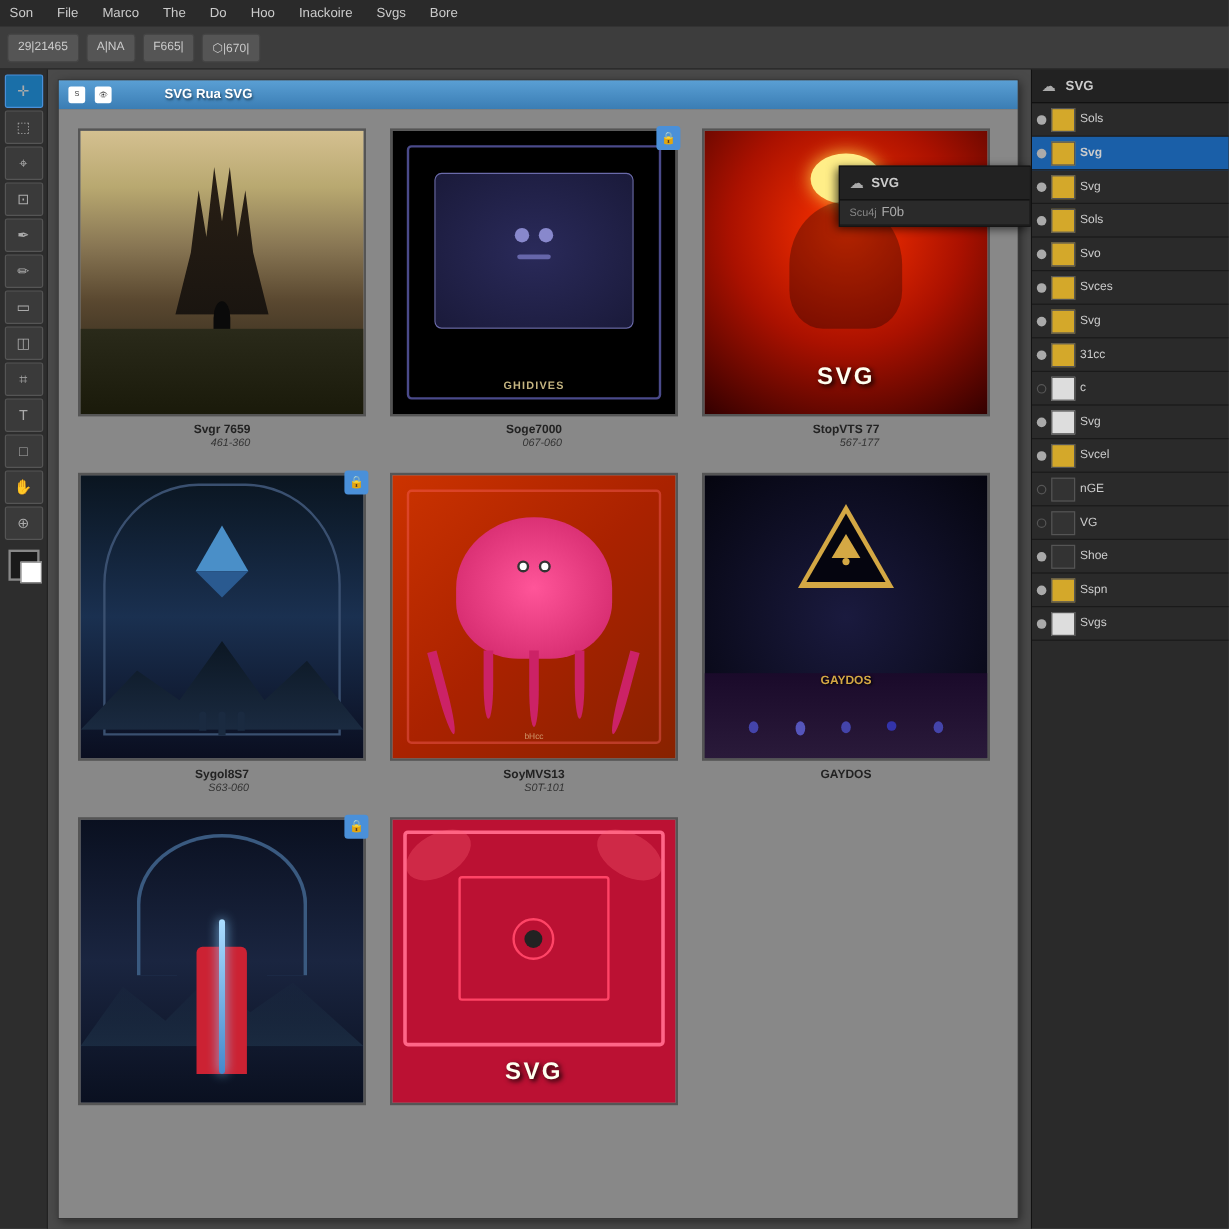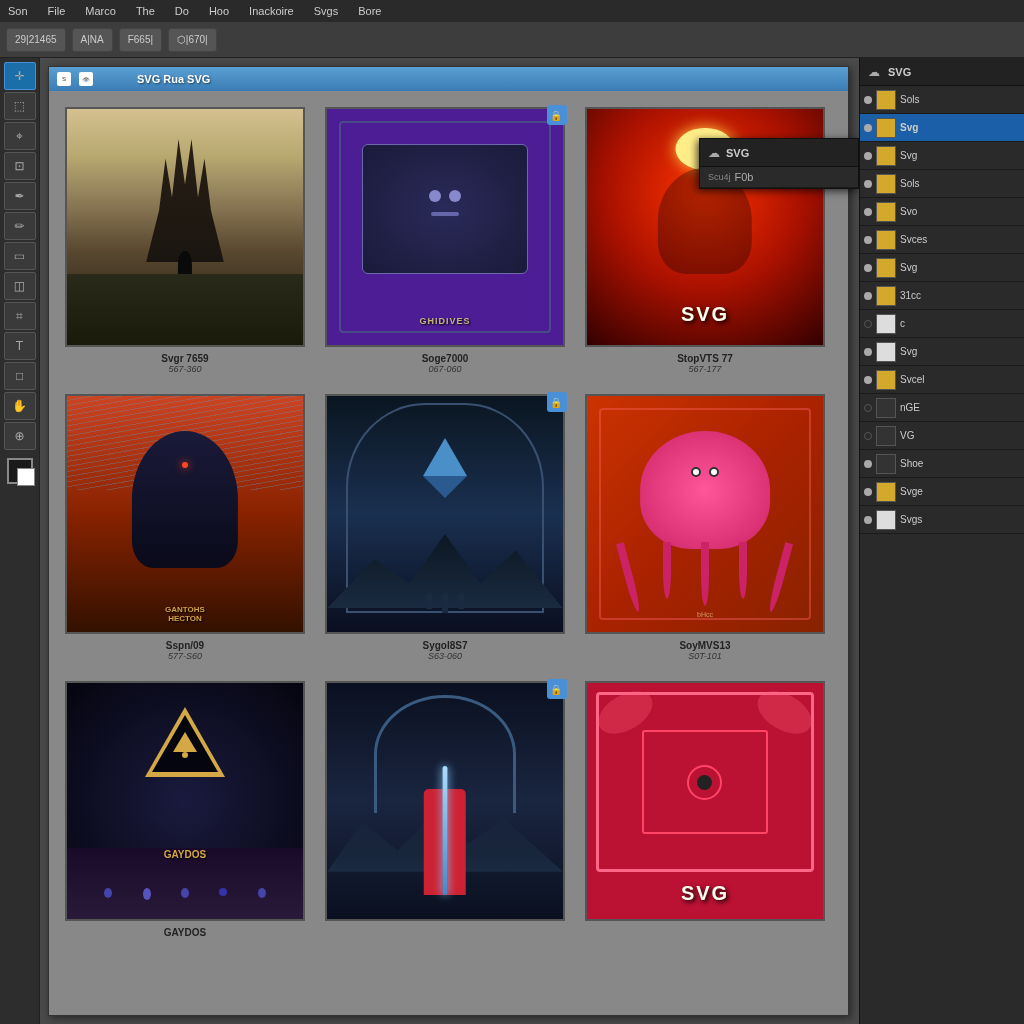--- a/index.html
+++ b/index.html
@@ -173,21 +173,21 @@
       background: #4a90d9;
       border-radius: 3px;
       display: flex;
       align-items: center;
       justify-content: center;
       color: white;
       font-size: 10px;
       z-index: 5;
     }
     .cell-label {
-      text-align: center;
+      text-align: right;
     }
     .cell-label .filename {
       color: #222;
       font-size: 10px;
       font-weight: bold;
     }
     .cell-label .dimensions {
       color: #333;
       font-size: 9px;
       font-style: italic;
@@ -346,29 +346,29 @@
                 <div style="width:100%;height:100%;background:linear-gradient(to bottom, #d4c090 0%, #b8a870 20%, #8a7855 40%, #5a4830 60%, #3a3020 80%, #1a1810 100%);position:relative;overflow:hidden;">
                   <div style="position:absolute;bottom:35%;left:50%;transform:translateX(-50%);width:55%;height:55%;background:linear-gradient(to top, #1a1510, #2a2015);clip-path:polygon(20% 100%, 30% 60%, 35% 20%, 40% 50%, 45% 5%, 50% 40%, 55% 5%, 60% 50%, 65% 20%, 70% 60%, 80% 100%);"></div>
                   <div style="position:absolute;bottom:28%;left:50%;transform:translateX(-50%);width:6%;height:12%;background:#0a0a0a;border-radius:50% 50% 0 0;"></div>
 
                   <div style="position:absolute;bottom:0;left:0;right:0;height:30%;background:linear-gradient(to top, #1a1a0a, #2a2a1a);"></div>
                 </div>
               </div>
             </div>
             <div class="cell-label">
               <div class="filename">Svgr 7659</div>
-              <div class="dimensions">567-360</div>
+              <div class="dimensions">461-360</div>
             </div>
           </div>
 
           <div class="grid-cell">
             <div class="image-wrapper">
               <div class="lock-badge">🔒</div>
               <div class="image-thumb">
-                <div style="width:100%;height:100%;background:#4c1d95;position:relative;overflow:hidden;">
+                <div style="width:100%;height:100%;background:#000000;position:relative;overflow:hidden;">
                   <div style="position:absolute;top:5%;left:5%;right:5%;bottom:5%;border:2px solid #4a4a8a;border-radius:4px;"></div>
                   <div style="position:absolute;top:15%;left:15%;right:15%;height:55%;background:radial-gradient(ellipse, #2a2a5a 0%, #1a1a3a 100%);border-radius:6px;border:1px solid #6a6aaa;"></div>
 
                   <div style="position:absolute;top:20%;left:25%;right:25%;height:40%;display:flex;flex-direction:column;align-items:center;justify-content:center;">
                     <div style="display:flex;gap:8px;margin-bottom:6px;">
                       <div style="width:12px;height:12px;background:#8888cc;border-radius:50%;"></div>
                       <div style="width:12px;height:12px;background:#8888cc;border-radius:50%;"></div>
                     </div>
                     <div style="width:28px;height:4px;background:#6666aa;border-radius:2px;margin-top:4px;"></div>
                   </div>
@@ -392,41 +392,20 @@
                   <div style="position:absolute;bottom:8%;left:50%;transform:translateX(-50%);color:#fffff0;font-size:20px;font-weight:900;text-shadow:2px 2px 4px #000;letter-spacing:2px;">SVG</div>
                 </div>
               </div>
             </div>
             <div class="cell-label">
               <div class="filename">StopVTS 77</div>
               <div class="dimensions">567-177</div>
             </div>
           </div>
 
-          <div class="grid-cell">
-            <div class="image-wrapper">
-              <div class="image-thumb">
-                <div style="width:100%;height:100%;background:linear-gradient(to bottom, #cc4422, #882200, #331100);position:relative;overflow:hidden;">
-
-                  <div style="position:absolute;top:0;left:0;right:0;height:40%;background:repeating-linear-gradient(170deg, transparent 0px, transparent 4px, rgba(100,150,200,0.3) 4px, rgba(100,150,200,0.3) 5px);"></div>
-
-                  <div style="position:absolute;top:15%;left:50%;transform:translateX(-50%);width:45%;height:58%;background:linear-gradient(to bottom, #1a1a3a, #0a0a1a);border-radius:50% 50% 20% 20%;"></div>
-
-                  <div style="position:absolute;top:28%;left:50%;transform:translateX(-50%);display:flex;gap:6px;">
-                    <div style="width:6px;height:6px;background:#ff4422;border-radius:50%;box-shadow:0 0 8px #ff4422;"></div>
-                  </div>
-                  <div style="position:absolute;bottom:4%;left:50%;transform:translateX(-50%);color:#d4a044;font-size:8px;font-weight:bold;white-space:nowrap;text-align:center;text-shadow:1px 1px 2px #000;">GANTOHS<br>HECTON</div>
-                </div>
-              </div>
-            </div>
-            <div class="cell-label">
-              <div class="filename">Sspn/09</div>
-              <div class="dimensions">577-S60</div>
-            </div>
-          </div>
 
           <div class="grid-cell">
             <div class="image-wrapper">
               <div class="lock-badge">🔒</div>
               <div class="image-thumb">
                 <div style="width:100%;height:100%;background:linear-gradient(to bottom, #0a1520, #1a3050, #0a0e20);position:relative;overflow:hidden;">
 
                   <div style="position:absolute;top:3%;left:8%;right:8%;bottom:8%;border:2px solid #3a5070;border-radius:40% 40% 0 0;"></div>
 
                   <div style="position:absolute;bottom:10%;left:0;right:0;height:35%;background:linear-gradient(to top, #1a2a40, #0a1520);clip-path:polygon(0 100%, 20% 40%, 35% 70%, 50% 10%, 65% 70%, 80% 30%, 100% 100%);"></div>
@@ -647,21 +626,21 @@
       <span class="layer-name">VG</span>
     </div>
     <div class="layer-item">
       <div class="layer-vis-dot"></div>
       <div class="layer-thumb dark"></div>
       <span class="layer-name">Shoe</span>
     </div>
     <div class="layer-item">
       <div class="layer-vis-dot"></div>
       <div class="layer-thumb golden"></div>
-      <span class="layer-name">Svge</span>
+      <span class="layer-name">Sspn</span>
     </div>
     <div class="layer-item">
       <div class="layer-vis-dot"></div>
       <div class="layer-thumb white"></div>
       <span class="layer-name">Svgs</span>
     </div>
 
   </div>
 
 </div>

